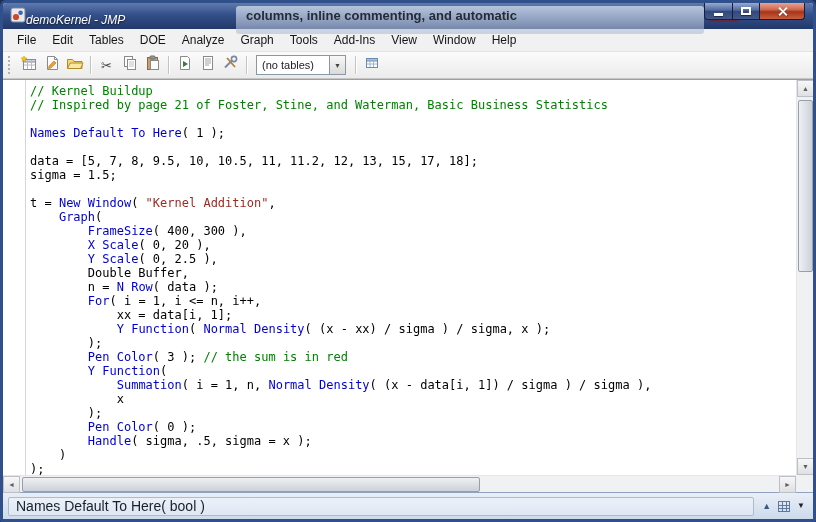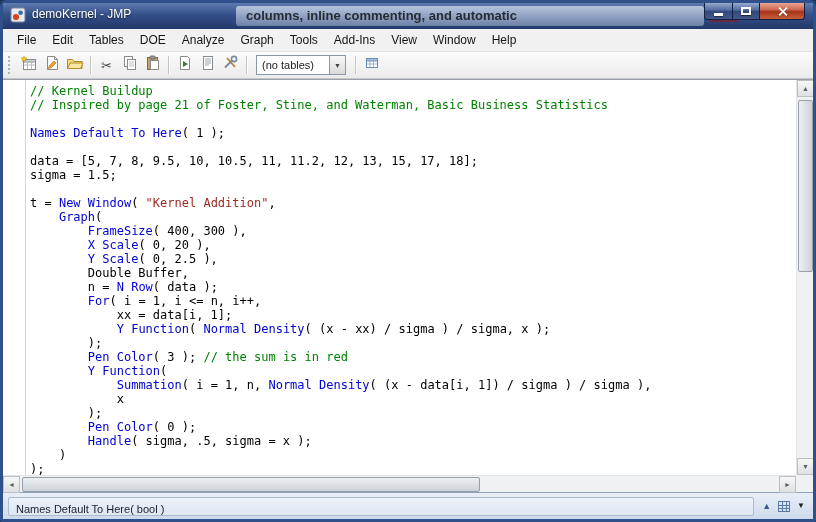--- a/index.html
+++ b/index.html
@@ -6,23 +6,23 @@
   * { margin:0; padding:0; box-sizing:border-box; }
   html,body { width:816px; height:522px; overflow:hidden; font-family:"Liberation Sans", sans-serif; background:#1d3056; }
 
   .window { width:816px; height:522px; border:3px solid #30508c; border-radius:6px 6px 2px 2px;
             overflow:hidden; background:#f0f0f0; display:flex; flex-direction:column;
             box-shadow: inset 0 0 0 1px rgba(255,255,255,0.35); }
 
   
   .titlebar { height:26px; position:relative; flex:0 0 26px;
               background:linear-gradient(180deg,#5e7aae 0%, #34508a 45%, #22386a 100%); }
-  .title-left { display:flex; align-items:flex-start; gap:6px; padding:4px 0 0 7px; position:relative; z-index:3; }
+  .title-left { display:flex; align-items:flex-end; padding:4px 0 0 7px; position:relative; z-index:3;font-style:italic; }
   .title-text { color:#fff; font-size:12px; text-shadow:0 1px 2px rgba(0,0,0,0.65); white-space:nowrap; }
-  .glass-strip { position:absolute; left:233px; top:3px; height:20px; width:468px; z-index:1;
+  .glass-strip { position:absolute; left:233px; top:3px; height:28px; width:468px; z-index:1;
                  background:linear-gradient(180deg, rgba(206,217,233,0.8), rgba(168,184,211,0.55));
                  border-radius:3px; color:#262b33; font-size:13px; font-weight:bold; line-height:20px;
                  padding:0 10px; overflow:hidden; white-space:nowrap; }
   .glass-blob { position:absolute; left:706px; top:7px; width:30px; height:12px; z-index:2;
                 background:#76222e; opacity:0.8; border-radius:3px; }
   .win-controls { position:absolute; top:0; right:8px; display:flex; z-index:4; }
   .wc { height:17px; border:1px solid #101f42; border-top:none; display:flex; align-items:center; justify-content:center;
         background:linear-gradient(180deg,#97abd0 0%, #51699e 45%, #33497c 52%, #43598c 100%); }
   .wc-min { width:29px; border-radius:0 0 0 4px; }
   .wc-max { width:27px; border-left:none; }
@@ -77,21 +77,21 @@
   .vthumb { position:absolute; left:1px; width:15px; top:20px; height:172px;
             background:linear-gradient(90deg,#eef0f2,#ccd2da); border:1px solid #989fa9; border-radius:2px; }
   .hthumb { position:absolute; top:1px; height:15px; left:19px; width:458px;
             background:linear-gradient(#eef0f2,#ccd2da); border:1px solid #989fa9; border-radius:2px; }
   .scroll-corner { position:absolute; right:0; bottom:0; width:17px; height:17px; background:#f0f1f2; }
 
   
   .statusbar { height:27px; flex:0 0 27px; background:linear-gradient(#e9eff8,#cddaeb);
                border-top:1px solid #8fa3bf; display:flex; align-items:center; padding:0 5px; gap:5px; }
   .status-main { flex:1; height:19px; border:1px solid #adbbce; background:rgba(255,255,255,0.3); border-radius:2px;
-                 display:flex; align-items:flex-end; padding:0 7px; gap:10px; font-size:11px; color:#17202c;
+                 display:flex; align-items:flex-start; padding:0 7px; gap:10px; font-size:14px; color:#17202c;
                  white-space:nowrap; overflow:hidden; }
   .status-buttons { display:flex; align-items:center; gap:7px; padding:0 3px; }
   .sb-icon { font-size:9px; color:#3a5a85; line-height:1; }
   .sb-drop { font-size:8px; color:#222; line-height:1; }
   .grid-icon { width:12px; height:11px; border:1px solid #5a7aa5; background:
       linear-gradient(to right, transparent 3px, #5a7aa5 3px, #5a7aa5 4px, transparent 4px, transparent 7px, #5a7aa5 7px, #5a7aa5 8px, transparent 8px),
       linear-gradient(to bottom, transparent 3px, #5a7aa5 3px, #5a7aa5 4px, transparent 4px, transparent 6px, #5a7aa5 6px, #5a7aa5 7px, transparent 7px); }
 </style>
 </head>
 <body>

